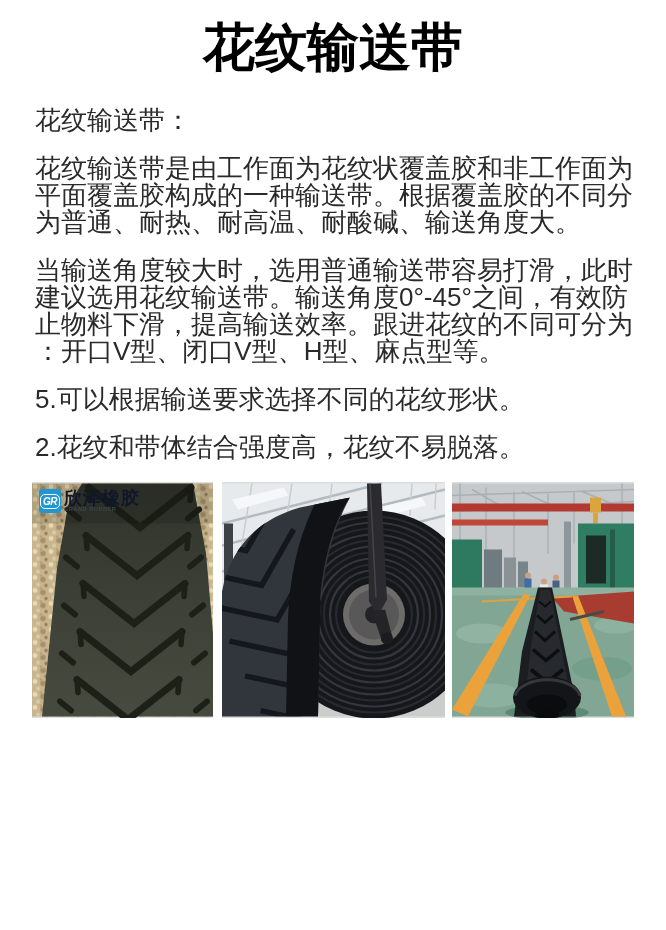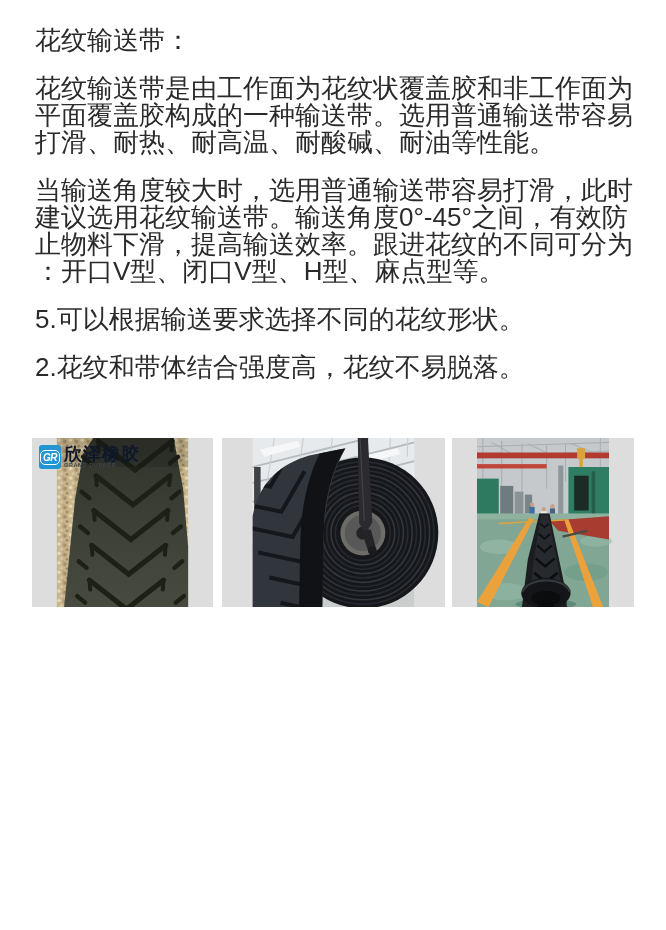--- a/index.html
+++ b/index.html
@@ -32,25 +32,24 @@
   }
   .content p { margin:0 0 21px 0; }
 
   .gallery {
     margin:15px 0 0 32px;
     display:flex;
     align-items:flex-start;
   }
   .photo {
     position:relative;
-    height:169px;
+    height:236px;
     overflow:hidden;
     flex:none;
     background:#ddd;
-    margin-top:36px;
   }
   .photo svg { display:block; width:100%; height:100%; }
   .photo-1 { width:181px; margin-right:9px; }
   .photo-2 { width:223px; margin-right:7px; }
   .photo-3 { width:182px; }
 
   .brand-logo {
     position:absolute; left:7px; top:7px;
     display:flex; align-items:flex-start; gap:3px;
   }
@@ -87,24 +86,25 @@
     font-weight:700;
     letter-spacing:0.6px;
     line-height:7px;
   }
 </style>
 </head>
 <body>
 
 <div class="page">
 
+  <h1 class="title">花纹输送带</h1>
 
   <div class="content">
     <p>花纹输送带：</p>
-    <p>花纹输送带是由工作面为花纹状覆盖胶和非工作面为平面覆盖胶构成的一种输送带。选用普通输送带容易打滑、耐热、耐高温、耐酸碱、耐油等性能。</p>
+    <p>花纹输送带是由工作面为花纹状覆盖胶和非工作面为平面覆盖胶构成的一种输送带。根据覆盖胶的不同分为普通、耐热、耐高温、耐酸碱、输送角度大。</p>
     <p>当输送角度较大时，选用普通输送带容易打滑，此时建议选用花纹输送带。输送角度0°-45°之间，有效防止物料下滑，提高输送效率。跟进花纹的不同可分为：开口V型、闭口V型、H型、麻点型等。</p>
     <p>5.可以根据输送要求选择不同的花纹形状。</p>
     <p>2.花纹和带体结合强度高，花纹不易脱落。</p>
   </div>
 
   <div class="gallery">
 
     <figure class="photo photo-1">
       <svg viewBox="0 0 181 233" xmlns="http://www.w3.org/2000/svg">
         <defs>

